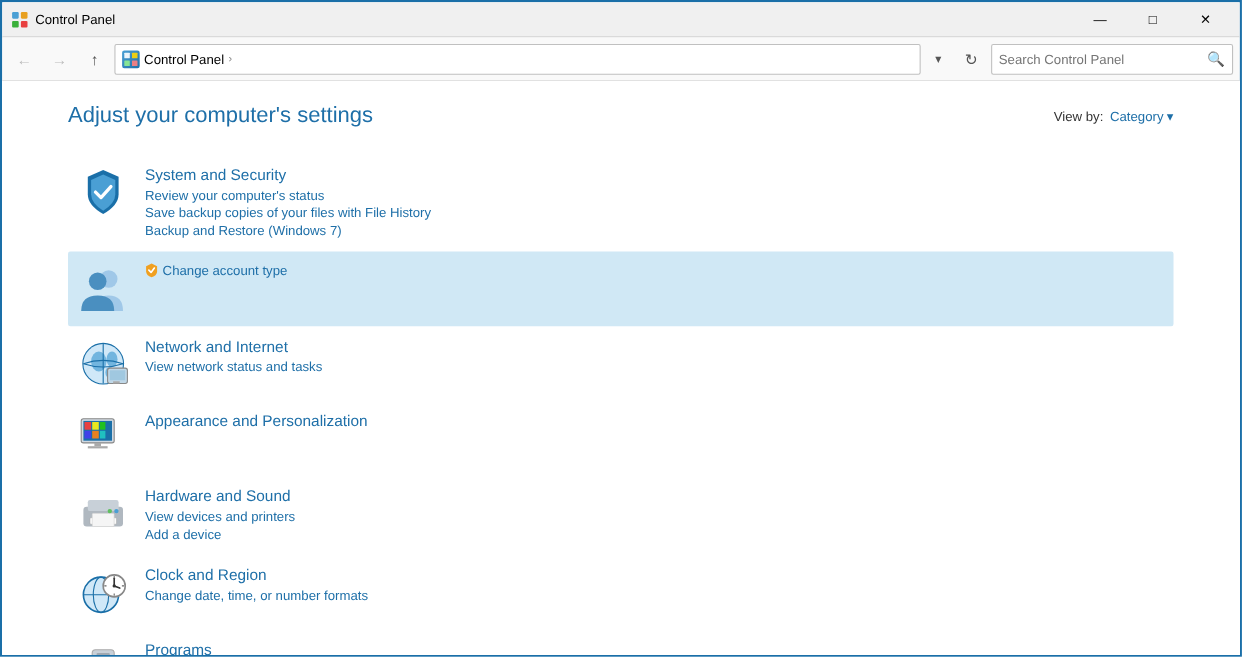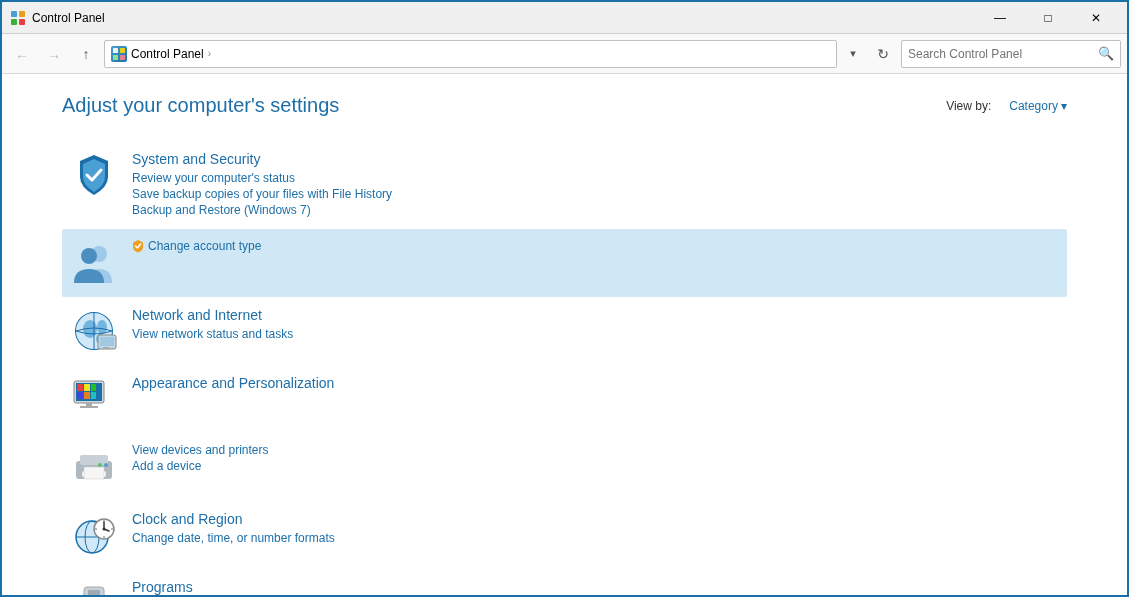--- a/index.html
+++ b/index.html
@@ -176,21 +176,21 @@
       text-align: center;
     }
     .page-title {
       font-size: 20px;
       font-weight: 300;
       color: #1e6fa8;
     }
     .view-by {
       display: flex;
       align-items: center;
-      gap: 18px;
+      gap: 6px;
       font-size: 12px;
       color: #333;
     }
     .view-by-label { color: #333; }
     .view-by-value {
       color: #1e6fa8;
       cursor: pointer;
       display: flex;
       align-items: center;
       gap: 3px;
@@ -456,20 +456,21 @@
           <rect x="10" y="12" width="28" height="10" rx="2" fill="#c8d0d8"></rect>
           <rect x="12" y="28" width="24" height="6" rx="1" fill="#fff" stroke="#aaa" stroke-width="0.5"></rect>
 
           <rect x="14" y="24" width="20" height="12" rx="1" fill="#f5f5f5" stroke="#ccc" stroke-width="0.5"></rect>
 
           <circle cx="36" cy="22" r="2" fill="#4a9fd4"></circle>
           <circle cx="30" cy="22" r="2" fill="#60c060"></circle>
         </svg>
       </div>
       <div class="category-text">
+        <div class="category-title">Hardware and Sound</div>
         <a class="category-link">View devices and printers</a>
         <a class="category-link">Add a device</a>
       </div>
     </div>
 
     <div class="category-item">
       <div class="category-icon icon-clock">
         <svg width="48" height="48" viewBox="0 0 48 48">
 
           <circle cx="22" cy="26" r="16" fill="#d0e8f8" stroke="#1a6fa8" stroke-width="1.5"></circle>

